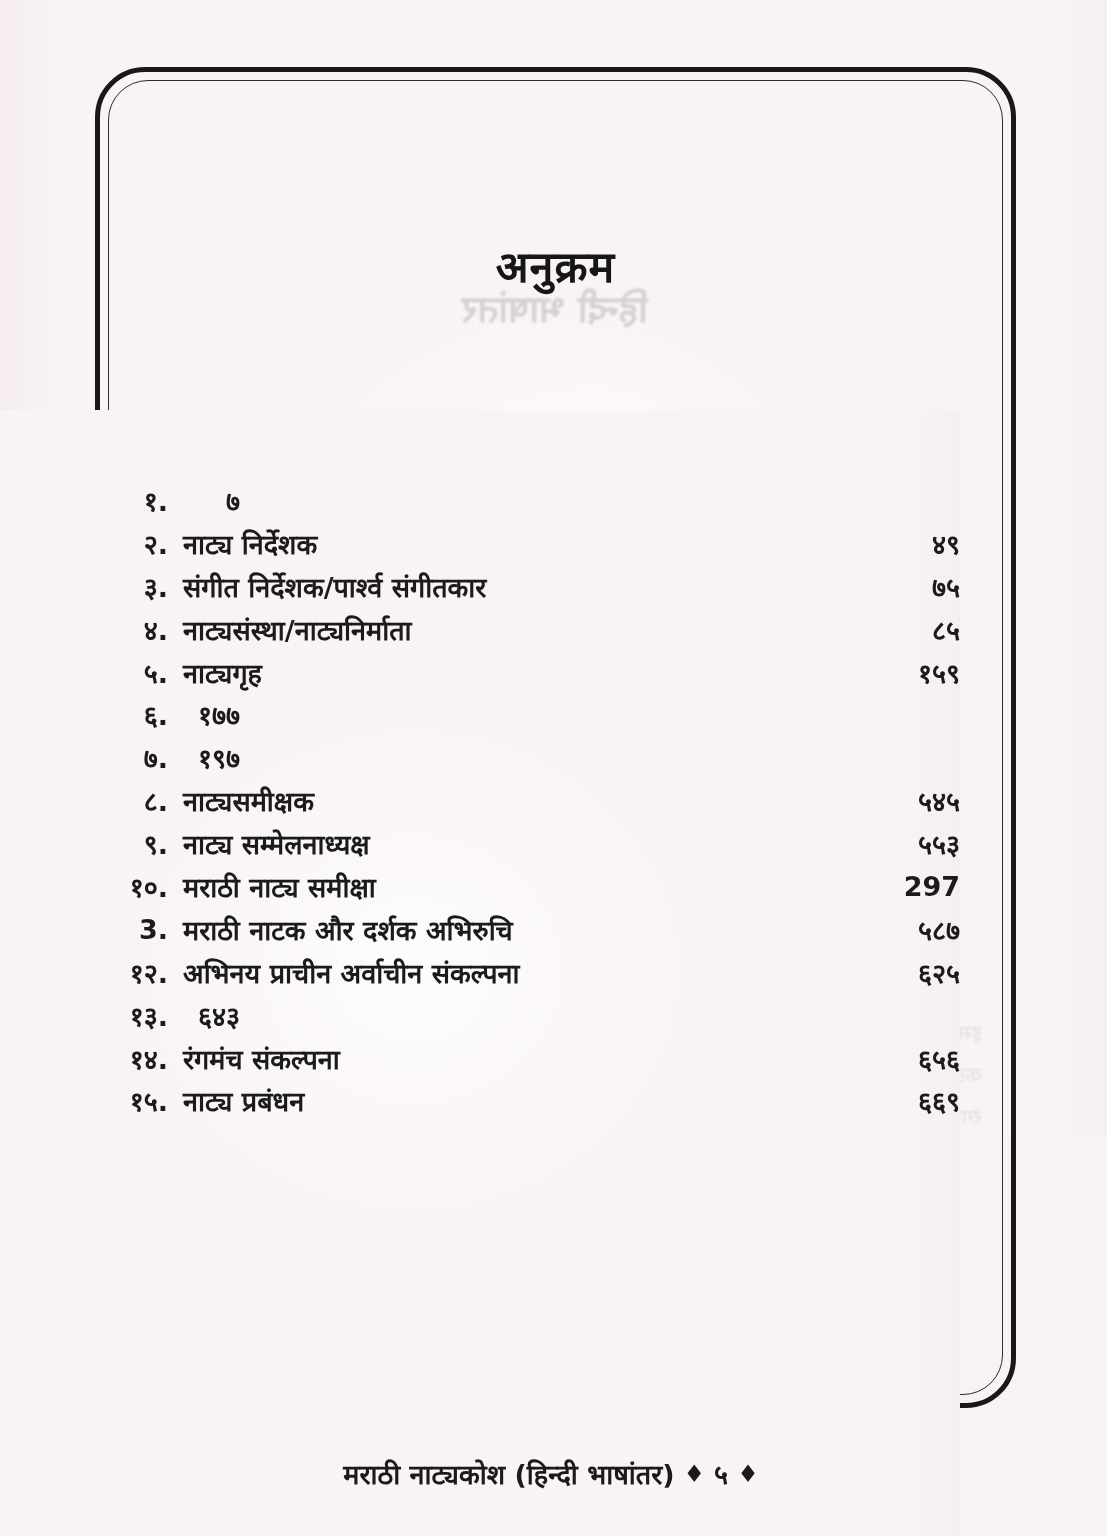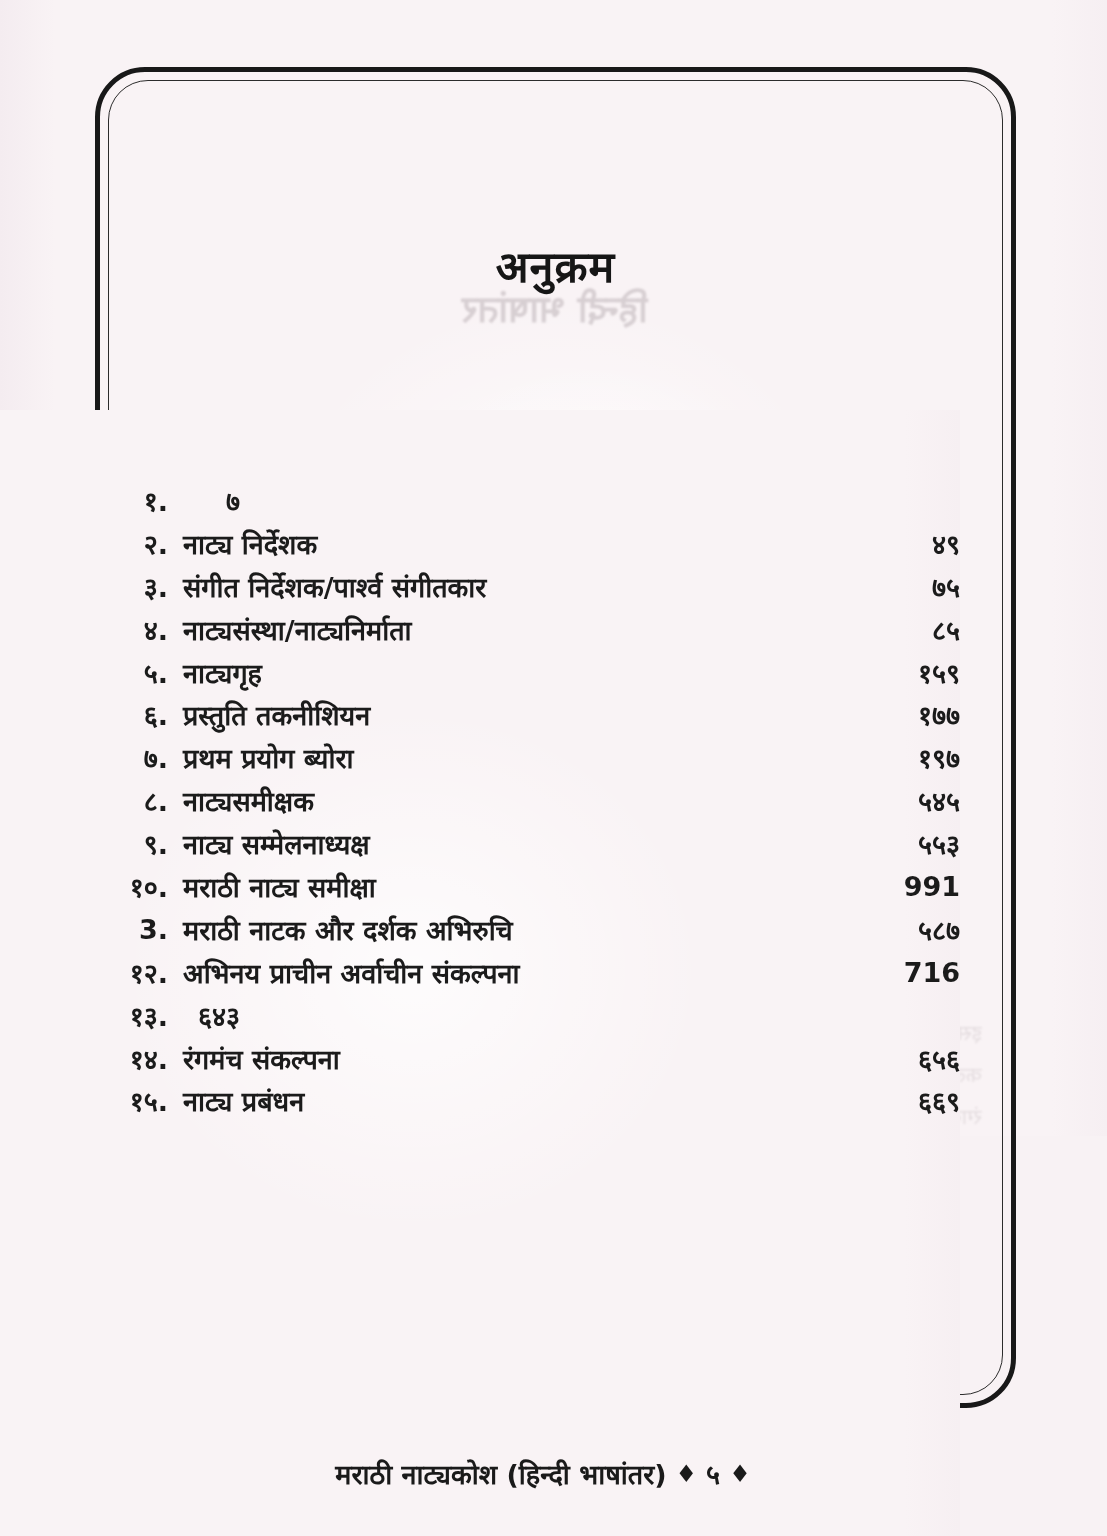--- a/index.html
+++ b/index.html
@@ -42,21 +42,21 @@
   }
   .toc-row{
     display:flex;align-items:center;height:42.9px;
     font-size:27px;font-weight:600;color:#1b1b1b;white-space:nowrap;
   }
   .toc-row .no{width:40px;text-align:right;flex:0 0 auto;}
   .toc-row .subj{flex:1 1 auto;padding-left:15px;overflow:hidden;}
   .toc-row .pg{flex:0 0 auto;min-width:72px;text-align:right;}
   
   .footer{
-    position:absolute;left:87px;top:1455px;width:921px;
+    position:absolute;left:95px;top:1455px;width:921px;
     text-align:center;font-size:27px;font-weight:700;color:#1a1a1a;
   }
   .footer .dia{font-size:24px;margin:0 9px;position:relative;top:-2px;}
   
   .ghost{position:absolute;color:#a99ea3;transform:scaleX(-1);filter:blur(1.2px);pointer-events:none;}
   .g-under-title{left:415px;top:282px;width:280px;font-size:37px;font-weight:700;opacity:.42;text-align:center;}
   .g-big1{left:630px;top:572px;width:280px;font-size:72px;font-weight:700;opacity:.30;filter:blur(2px);}
   .g-big2{left:520px;top:672px;width:290px;font-size:62px;font-weight:700;opacity:.26;filter:blur(2.2px);}
   .g-small{left:300px;top:884px;width:170px;font-size:20px;opacity:.38;}
   .g-line{left:258px;width:724px;font-size:21px;opacity:.26;white-space:nowrap;overflow:hidden;}
@@ -136,52 +136,50 @@
         <span class="subj">नाट्यसंस्था/नाट्यनिर्माता</span>
         <span class="pg">८५</span>
       </div>
       <div class="toc-row">
         <span class="no">५.</span>
         <span class="subj">नाट्यगृह</span>
         <span class="pg">१५९</span>
       </div>
       <div class="toc-row">
         <span class="no">६.</span>
-        <span class="subj">प्रस्तुति तकनीशियन</span>
         <span class="pg">१७७</span>
       </div>
       <div class="toc-row">
         <span class="no">७.</span>
-        <span class="subj">प्रथम प्रयोग ब्योरा</span>
         <span class="pg">१९७</span>
       </div>
       <div class="toc-row">
         <span class="no">८.</span>
         <span class="subj">नाट्यसमीक्षक</span>
         <span class="pg">५४५</span>
       </div>
       <div class="toc-row">
         <span class="no">९.</span>
         <span class="subj">नाट्य सम्मेलनाध्यक्ष</span>
         <span class="pg">५५३</span>
       </div>
       <div class="toc-row">
         <span class="no">१०.</span>
         <span class="subj">मराठी नाट्य समीक्षा</span>
-        <span class="pg">991</span>
+        <span class="pg">297</span>
       </div>
       <div class="toc-row">
         <span class="no">3.</span>
         <span class="subj">मराठी नाटक और दर्शक अभिरुचि</span>
         <span class="pg">५८७</span>
       </div>
       <div class="toc-row">
         <span class="no">१२.</span>
         <span class="subj">अभिनय प्राचीन अर्वाचीन संकल्पना</span>
-        <span class="pg">716</span>
+        <span class="pg">६२५</span>
       </div>
       <div class="toc-row">
         <span class="no">१३.</span>
         <span class="pg">६४३</span>
       </div>
       <div class="toc-row">
         <span class="no">१४.</span>
         <span class="subj">रंगमंच संकल्पना</span>
         <span class="pg">६५६</span>
       </div>

